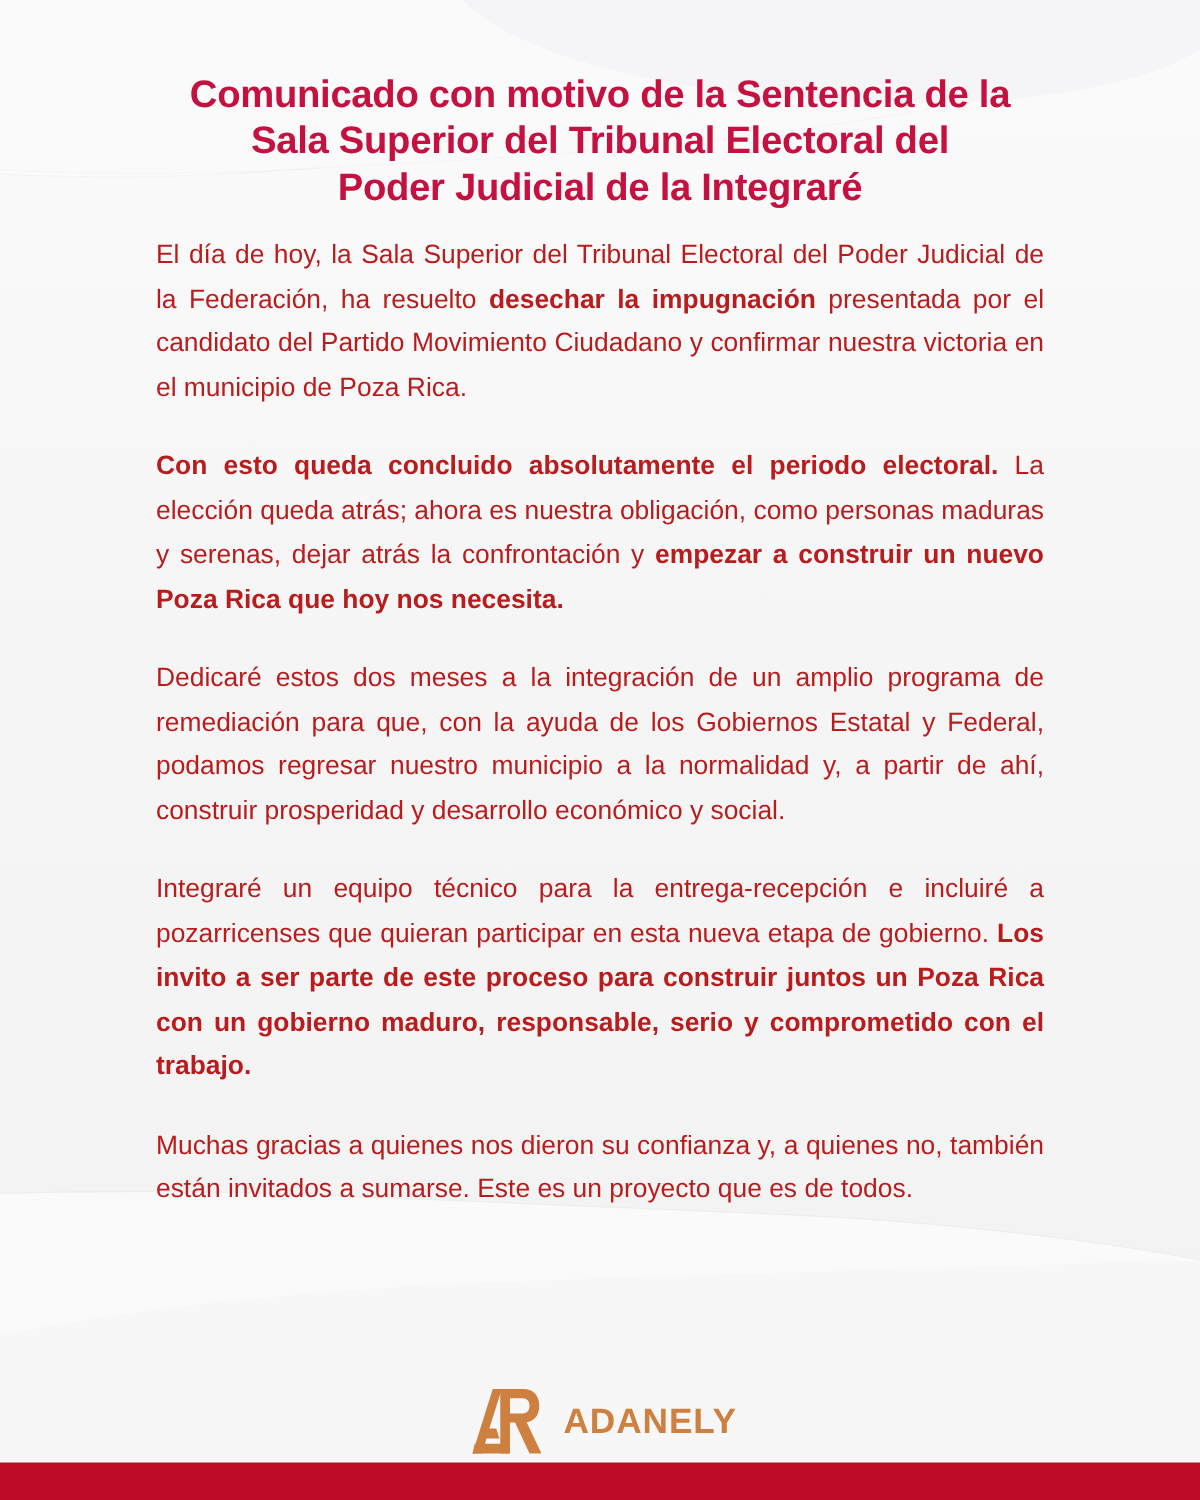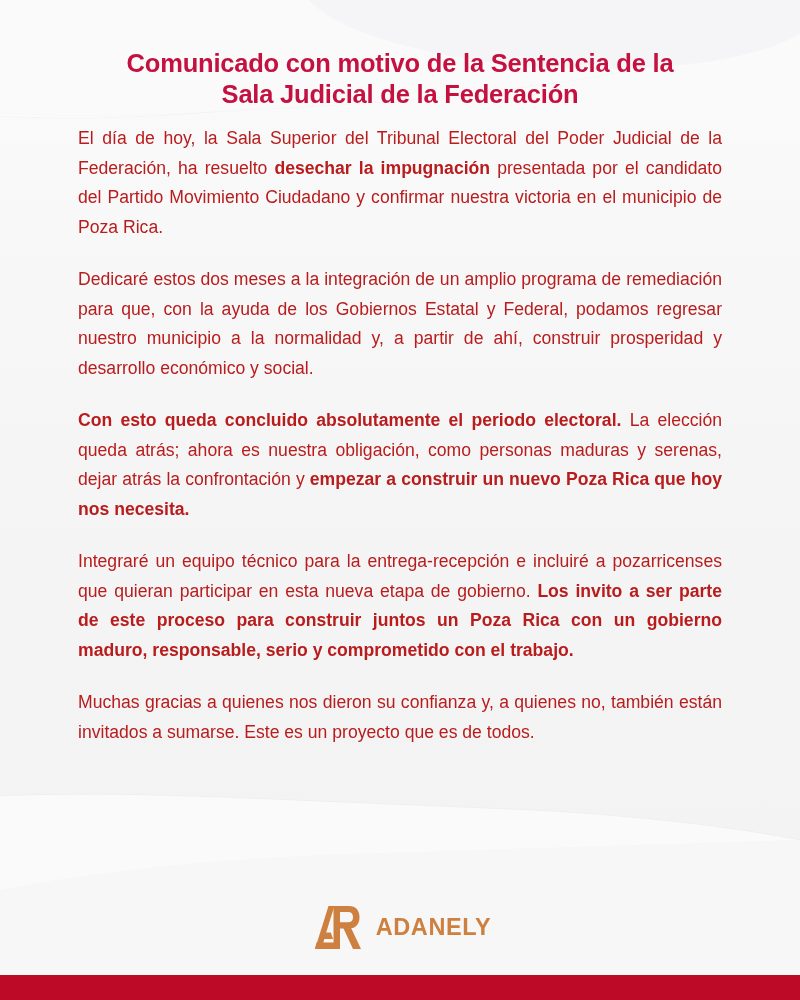--- a/index.html
+++ b/index.html
@@ -71,21 +71,21 @@
     background: #f4f4f6;
     opacity: .8;
   }
 
   
   .page {
     position: relative;
     z-index: 2;
     width: 800px;
     height: 1000px;
-    padding: 0 78px;
+    padding: 0 104px;
     display: flex;
     flex-direction: column;
   }
 
   .title {
     margin-top: 48px;
     text-align: center;
     color: #C4113F;
     font-weight: bold;
     font-size: 25.5px;
@@ -114,21 +114,21 @@
   p.para {
     text-align: justify;
     margin-bottom: 23px;
   }
   p.para:last-child { margin-bottom: 4px; }
   p.para b { font-weight: bold; }
 
   
   .signature {
     margin-top: auto;
-    margin-bottom: 48px;
+    margin-bottom: 28px;
     display: flex;
     align-items: center;
     justify-content: center;
     gap: 15px;
   }
   .monogram { width: 52px; height: 50px; display: block; }
   .wordmark {
     color: #CE8040;
     font-weight: bold;
     font-size: 23.5px;
@@ -153,28 +153,29 @@
   <div class="wave wave-b"></div>
   <div class="wave wave-e"></div>
   <div class="wave wave-c"></div>
   <div class="wave wave-d"></div>
 </div>
 
 <div class="page">
 
   <h1 class="title">
     <span class="tl">Comunicado con motivo de la Sentencia de la</span>
-    <span class="tl">Sala Judicial de la Federación</span>
+    <span class="tl">Sala Superior del Tribunal Electoral del</span>
+    <span class="tl">Poder Judicial de la Integraré</span>
   </h1>
 
 
   <div class="body-copy">
     <p class="para"><span>El día de hoy, la Sala Superior del Tribunal Electoral del Poder Judicial de la Federación, ha resuelto </span><b>desechar la impugnación</b><span> presentada por el candidato del Partido Movimiento Ciudadano y confirmar nuestra victoria en el municipio de Poza Rica.</span></p>
+    <p class="para"><b>Con esto queda concluido absolutamente el periodo electoral.</b><span> La elección queda atrás; ahora es nuestra obligación, como personas maduras y serenas, dejar atrás la confrontación y </span><b>empezar a construir un nuevo Poza Rica que hoy nos necesita.</b></p>
     <p class="para"><span>Dedicaré estos dos meses a la integración de un amplio programa de remediación para que, con la ayuda de los Gobiernos Estatal y Federal, podamos regresar nuestro municipio a la normalidad y, a partir de ahí, construir prosperidad y desarrollo económico y social.</span></p>
-    <p class="para"><b>Con esto queda concluido absolutamente el periodo electoral.</b><span> La elección queda atrás; ahora es nuestra obligación, como personas maduras y serenas, dejar atrás la confrontación y </span><b>empezar a construir un nuevo Poza Rica que hoy nos necesita.</b></p>
     <p class="para"><span>Integraré un equipo técnico para la entrega-recepción e incluiré a pozarricenses que quieran participar en esta nueva etapa de gobierno. </span><b>Los invito a ser parte de este proceso para construir juntos un Poza Rica con un gobierno maduro, responsable, serio y comprometido con el trabajo.</b></p>
     <p class="para"><span>Muchas gracias a quienes nos dieron su confianza y, a quienes no, también están invitados a sumarse. Este es un proyecto que es de todos.</span></p>
   </div>
 
   <div class="signature">
     <span>
       <svg class="monogram" viewBox="0 0 52 50" aria-hidden="true">
         <g fill="#CE8040">
           <path d="M6 47 L19.5 4 L25.5 4 L20.6 19.6 L16.6 32.4 L12.6 47 Z"></path>
           <path d="M6 47 L7.5 40.5 L29 40.5 L30.6 47 Z"></path>

